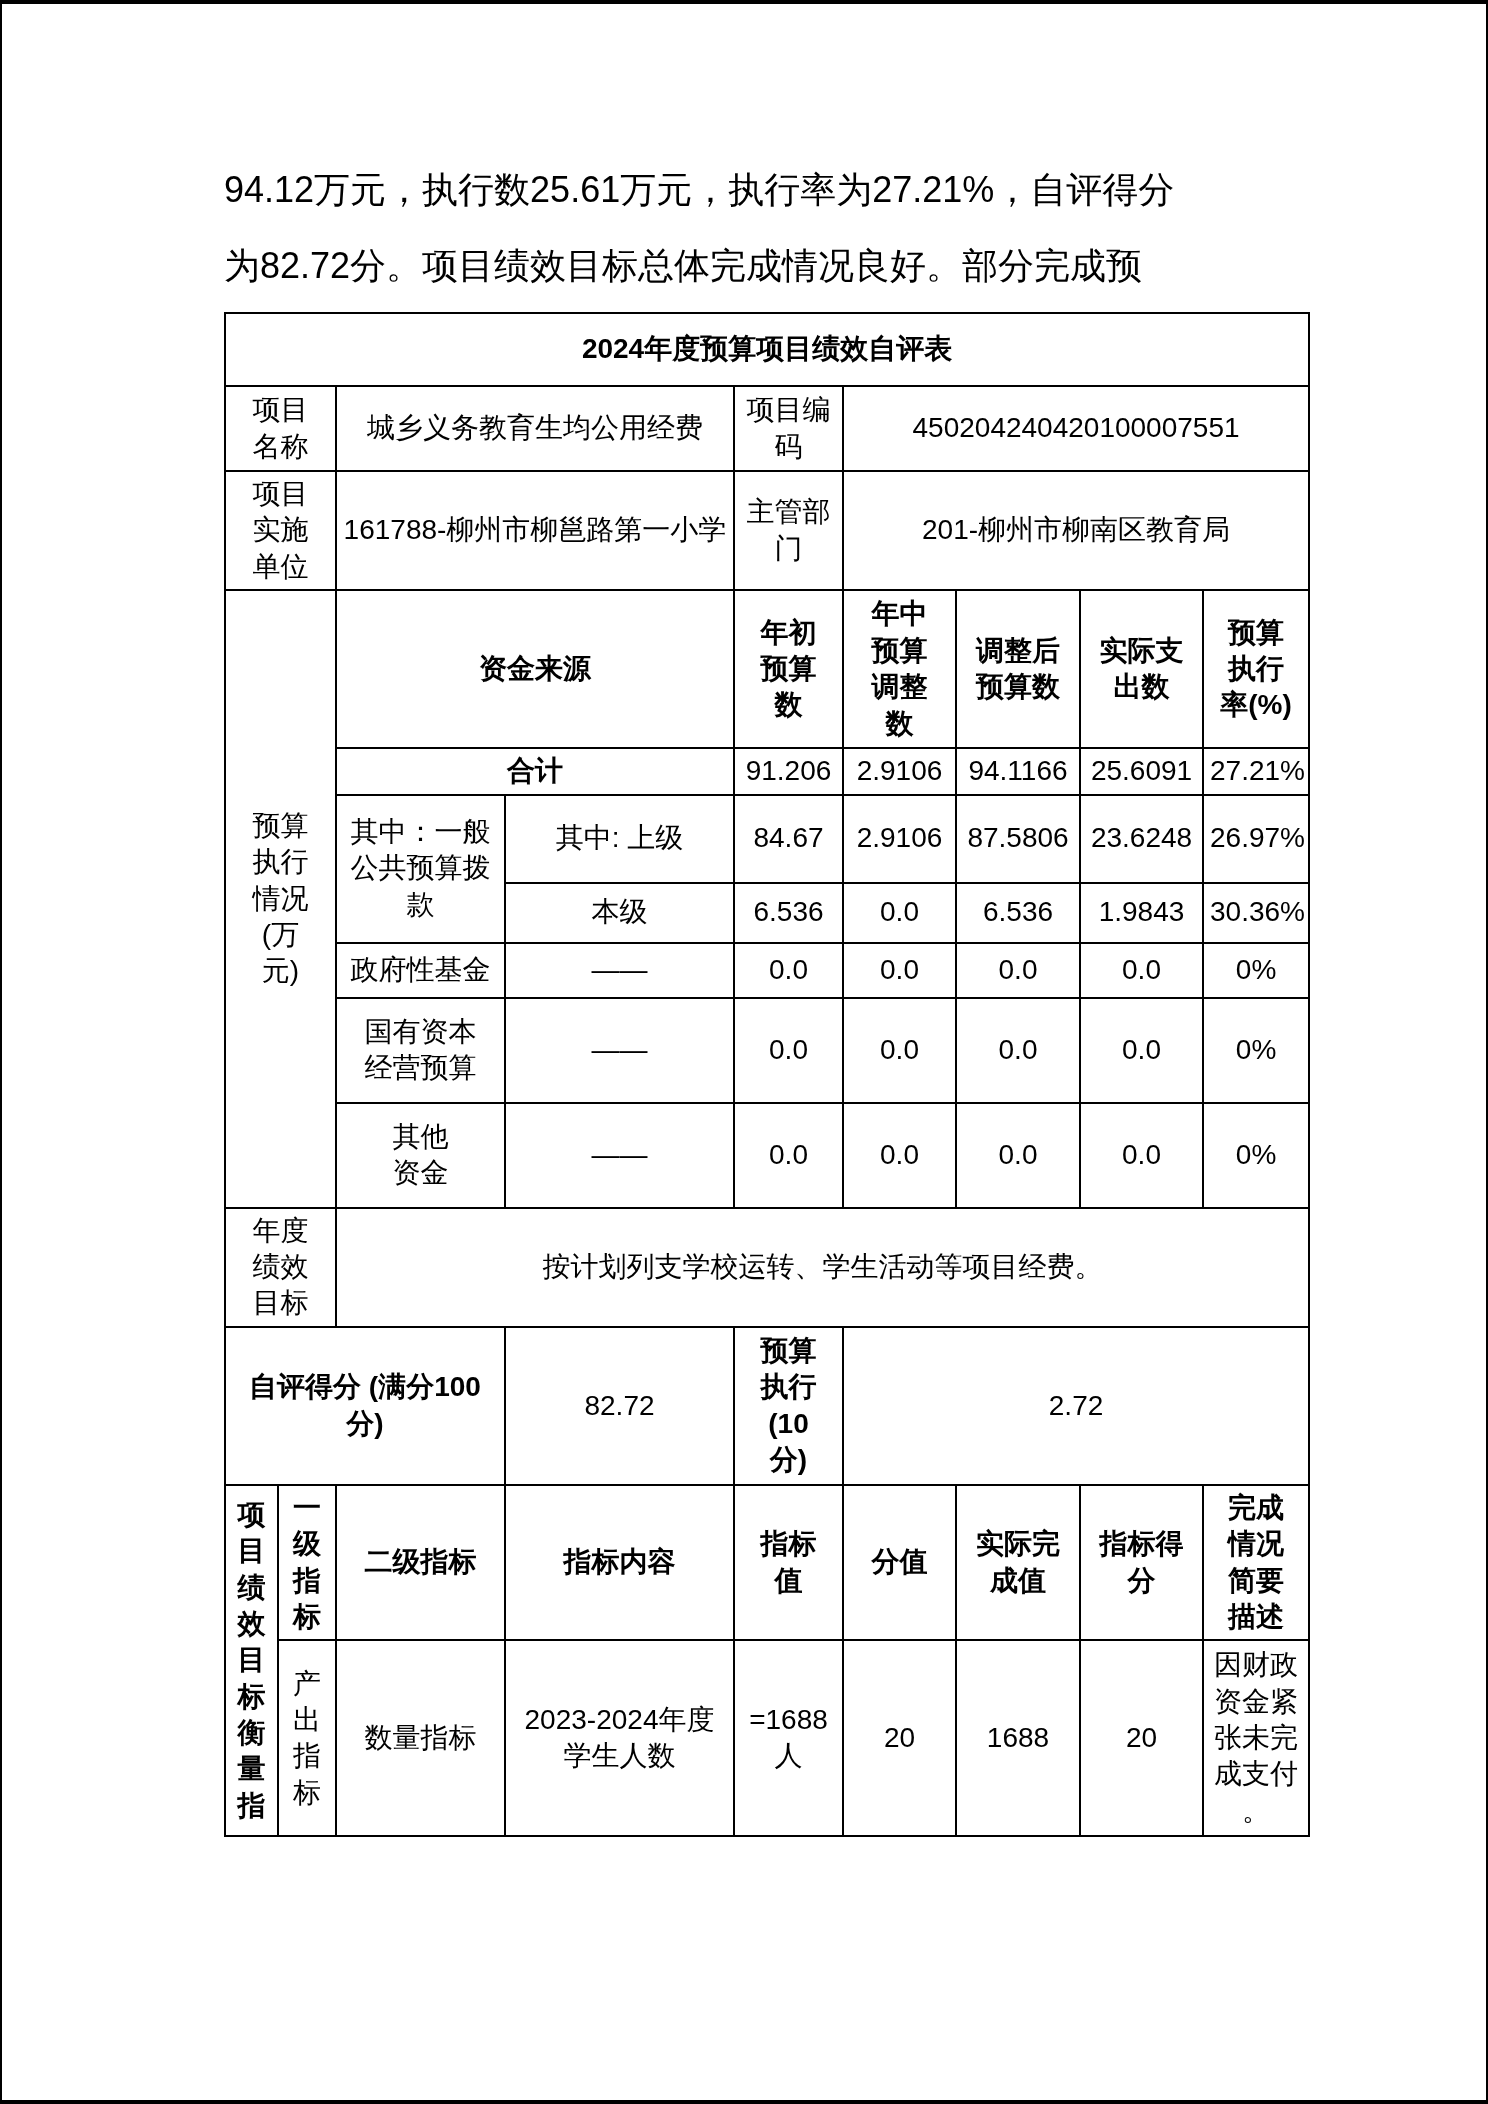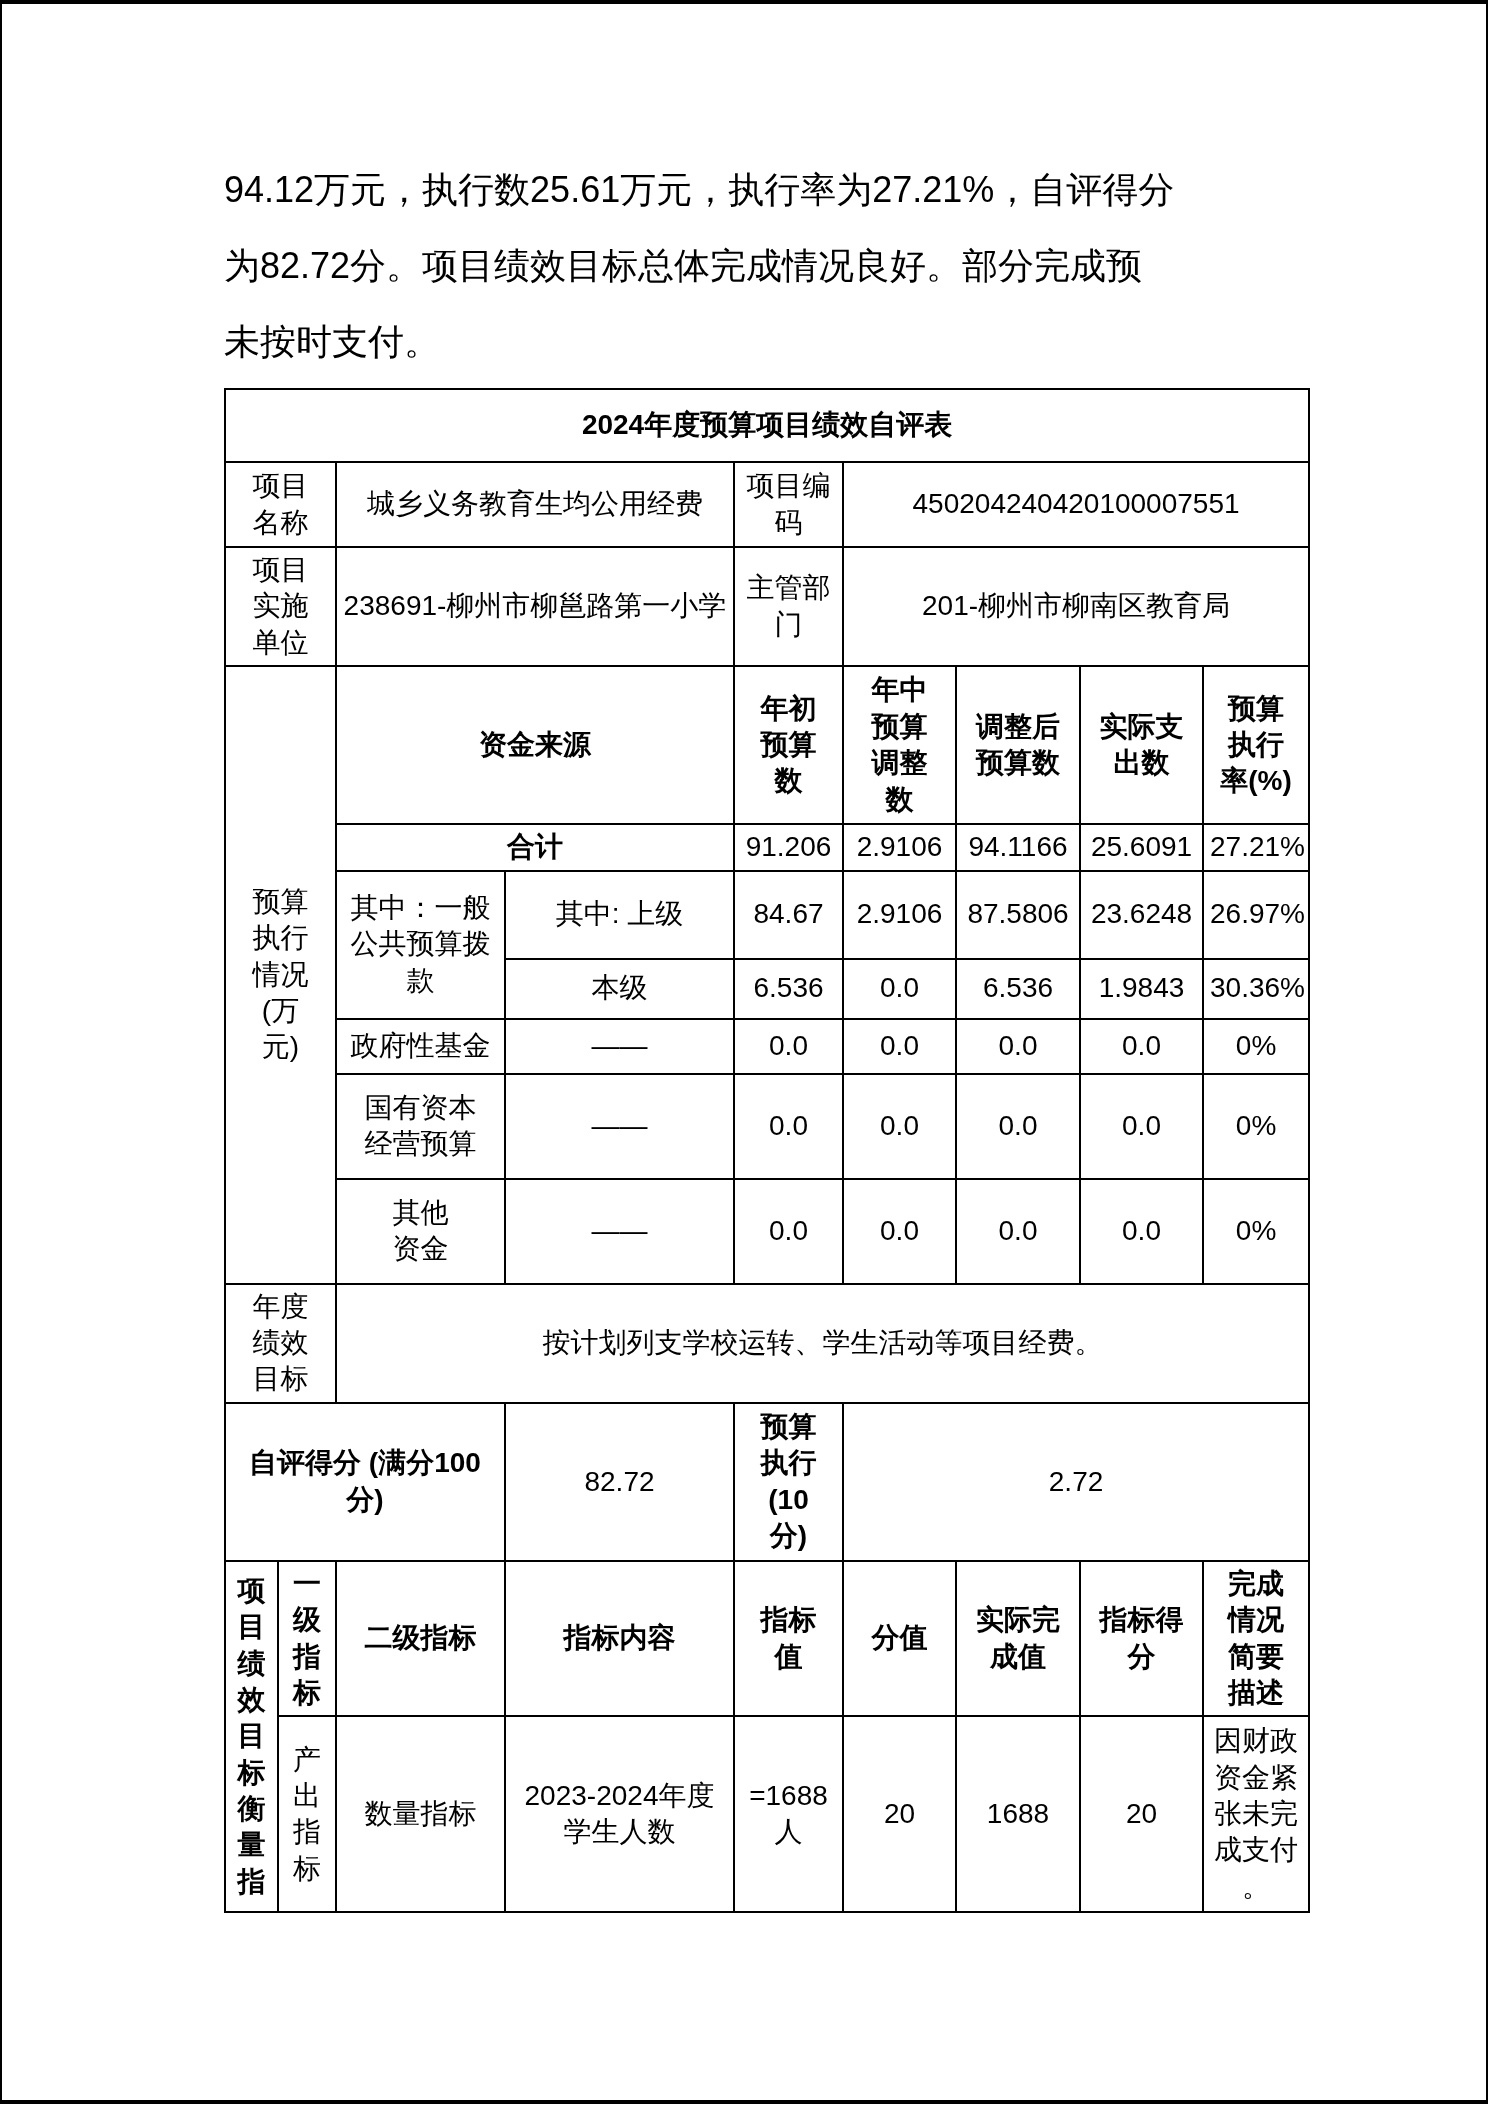--- a/index.html
+++ b/index.html
@@ -54,21 +54,20 @@
   .r12{height:138px;} .r13{height:196px;}
 </style>
 </head>
 <body>
 
 <div class="page">
 
   <div class="intro">
     <div class="line">94.12万元，执行数25.61万元，执行率为27.21%，自评得分</div>
     <div class="line">为82.72分。项目绩效目标总体完成情况良好。部分完成预</div>
-    <div class="line">未按时支付。</div>
   </div>
 
   <table class="main">
     <colgroup>
       <col style="width:53px">
         <col style="width:58px">
         <col style="width:169px">
       <col style="width:229px">
         <col style="width:109px">
         <col style="width:113px">
@@ -88,21 +87,21 @@
       <td colspan="2">城乡义务教育生均公用经费</td>
       <td>项目编
 码</td>
       <td colspan="4">450204240420100007551</td>
     </tr>
 
     <tr class="r2">
       <td colspan="2">项目
 实施
 单位</td>
-      <td colspan="2">238691-柳州市柳邕路第一小学</td>
+      <td colspan="2">161788-柳州市柳邕路第一小学</td>
       <td>主管部
 门</td>
       <td colspan="4">201-柳州市柳南区教育局</td>
     </tr>
 
     <tr class="r3">
       <td colspan="2" rowspan="7">预算
 执行
 情况
 (万

